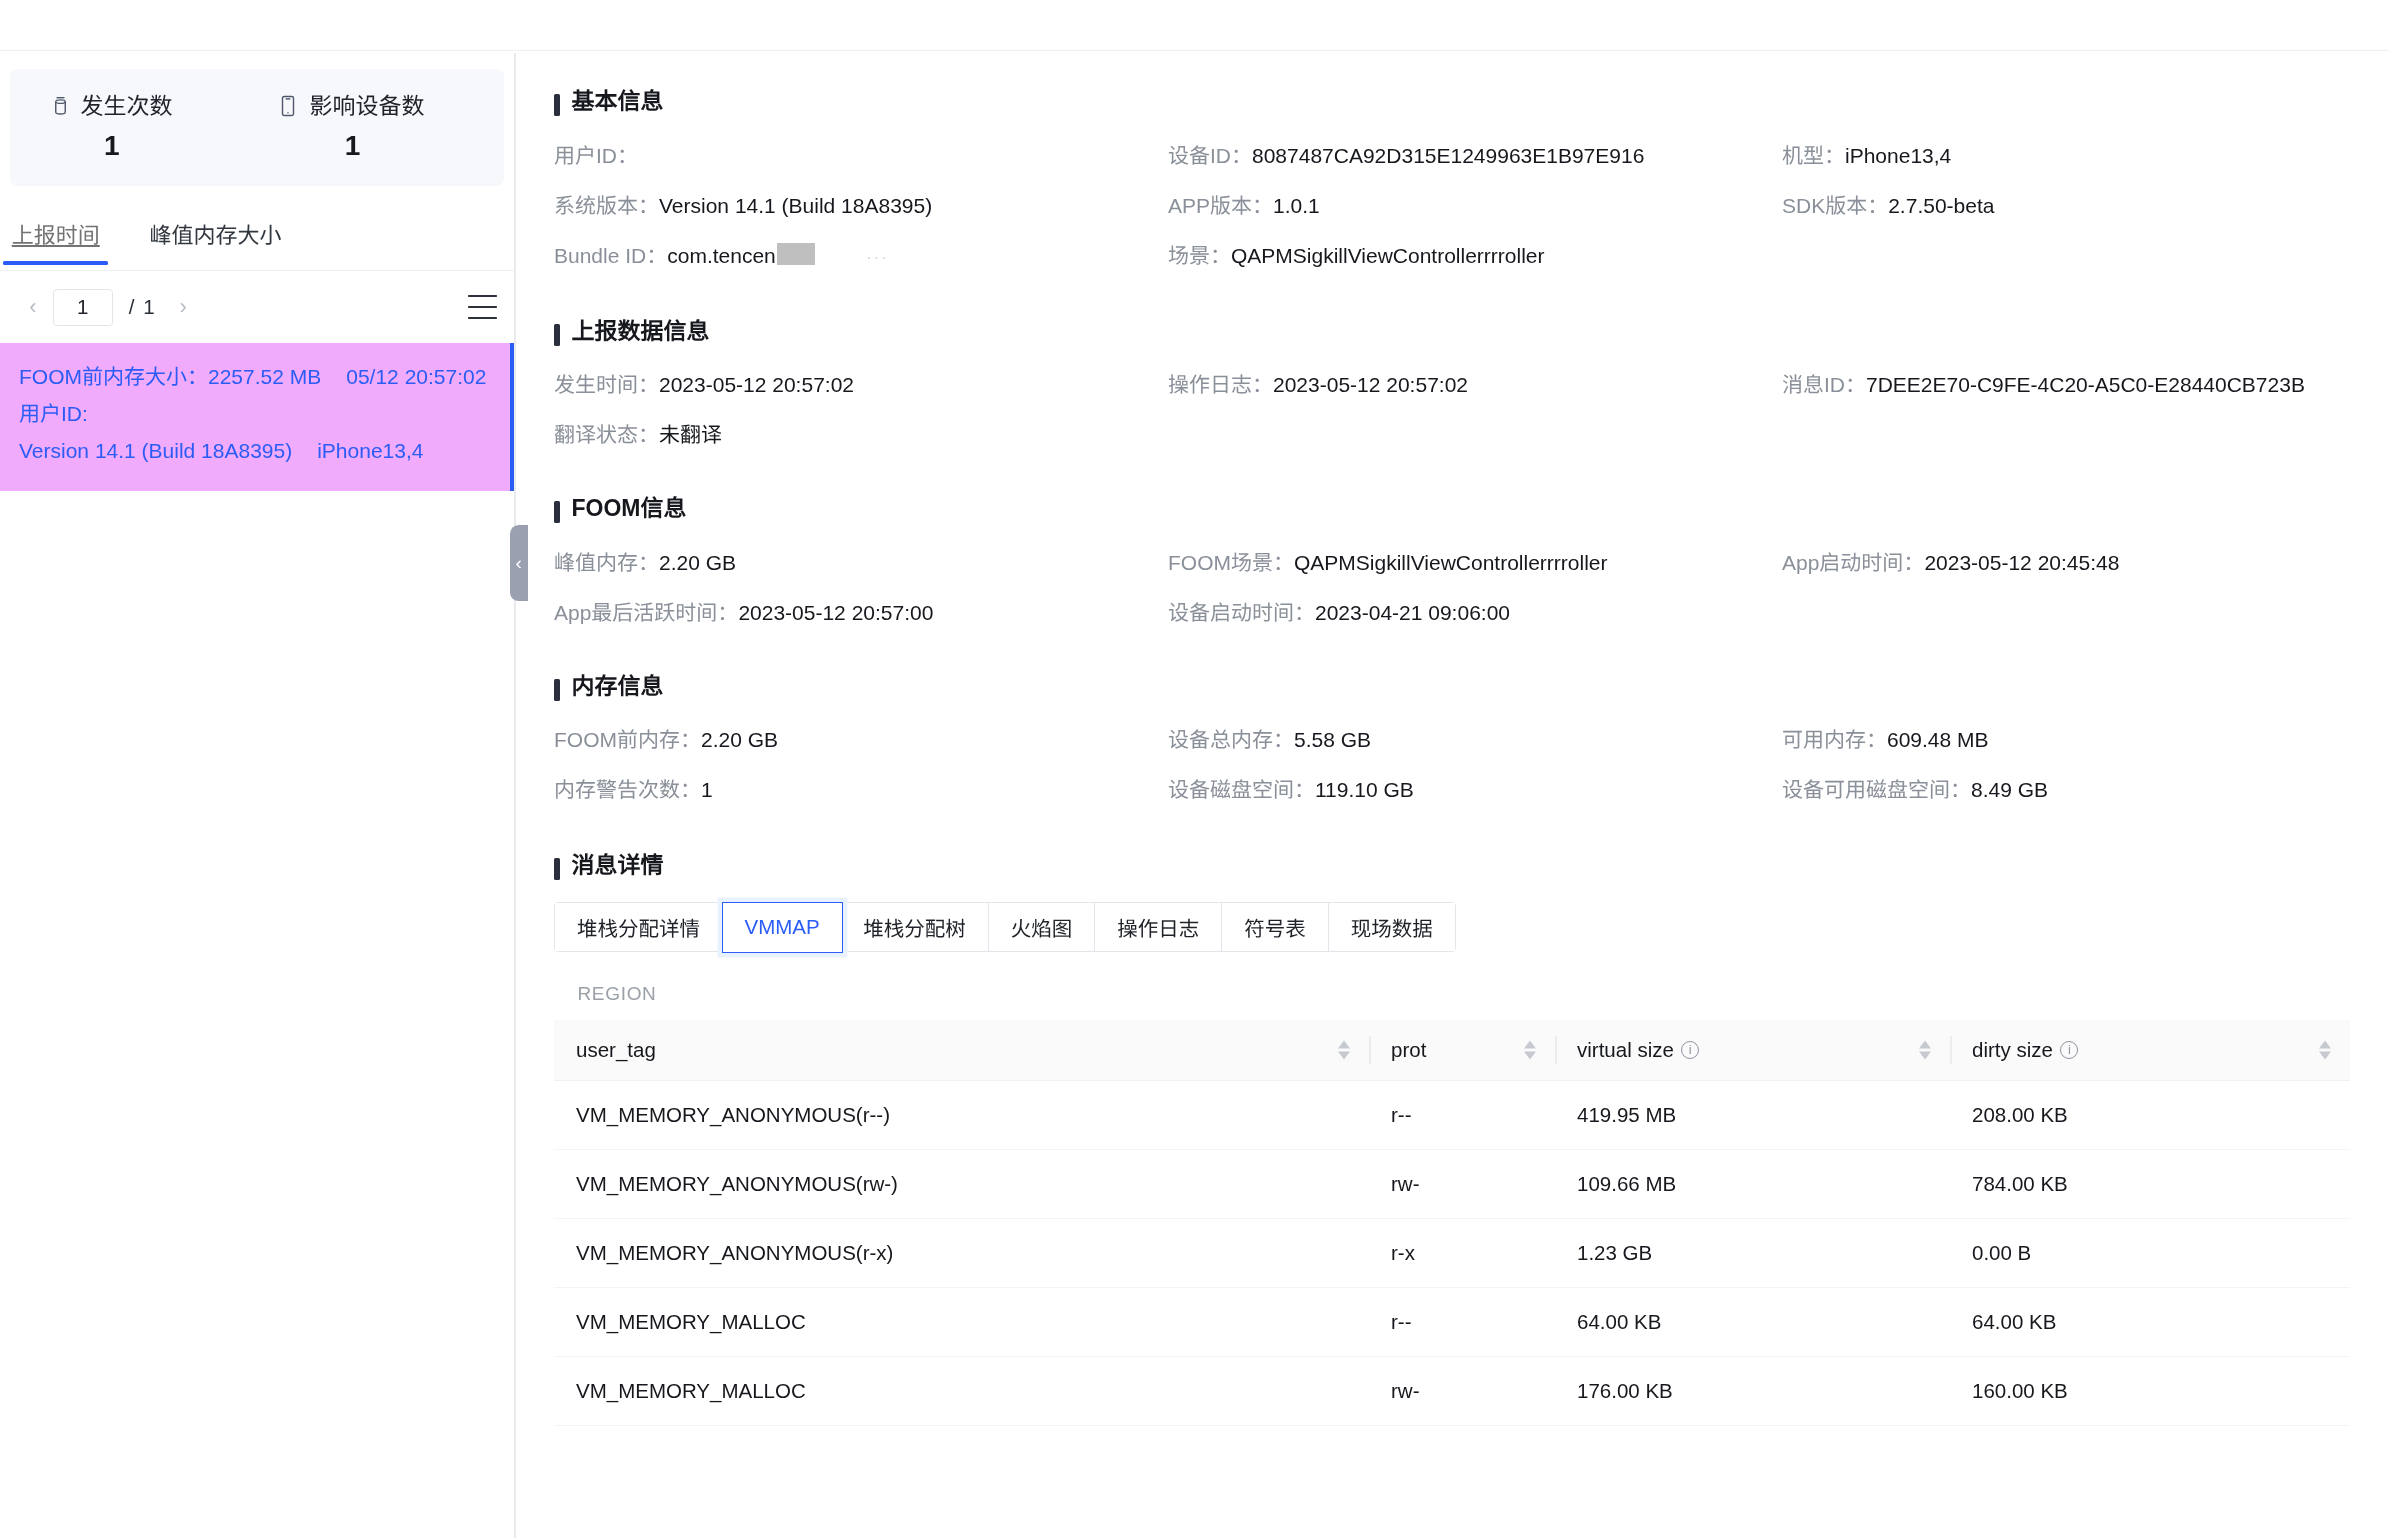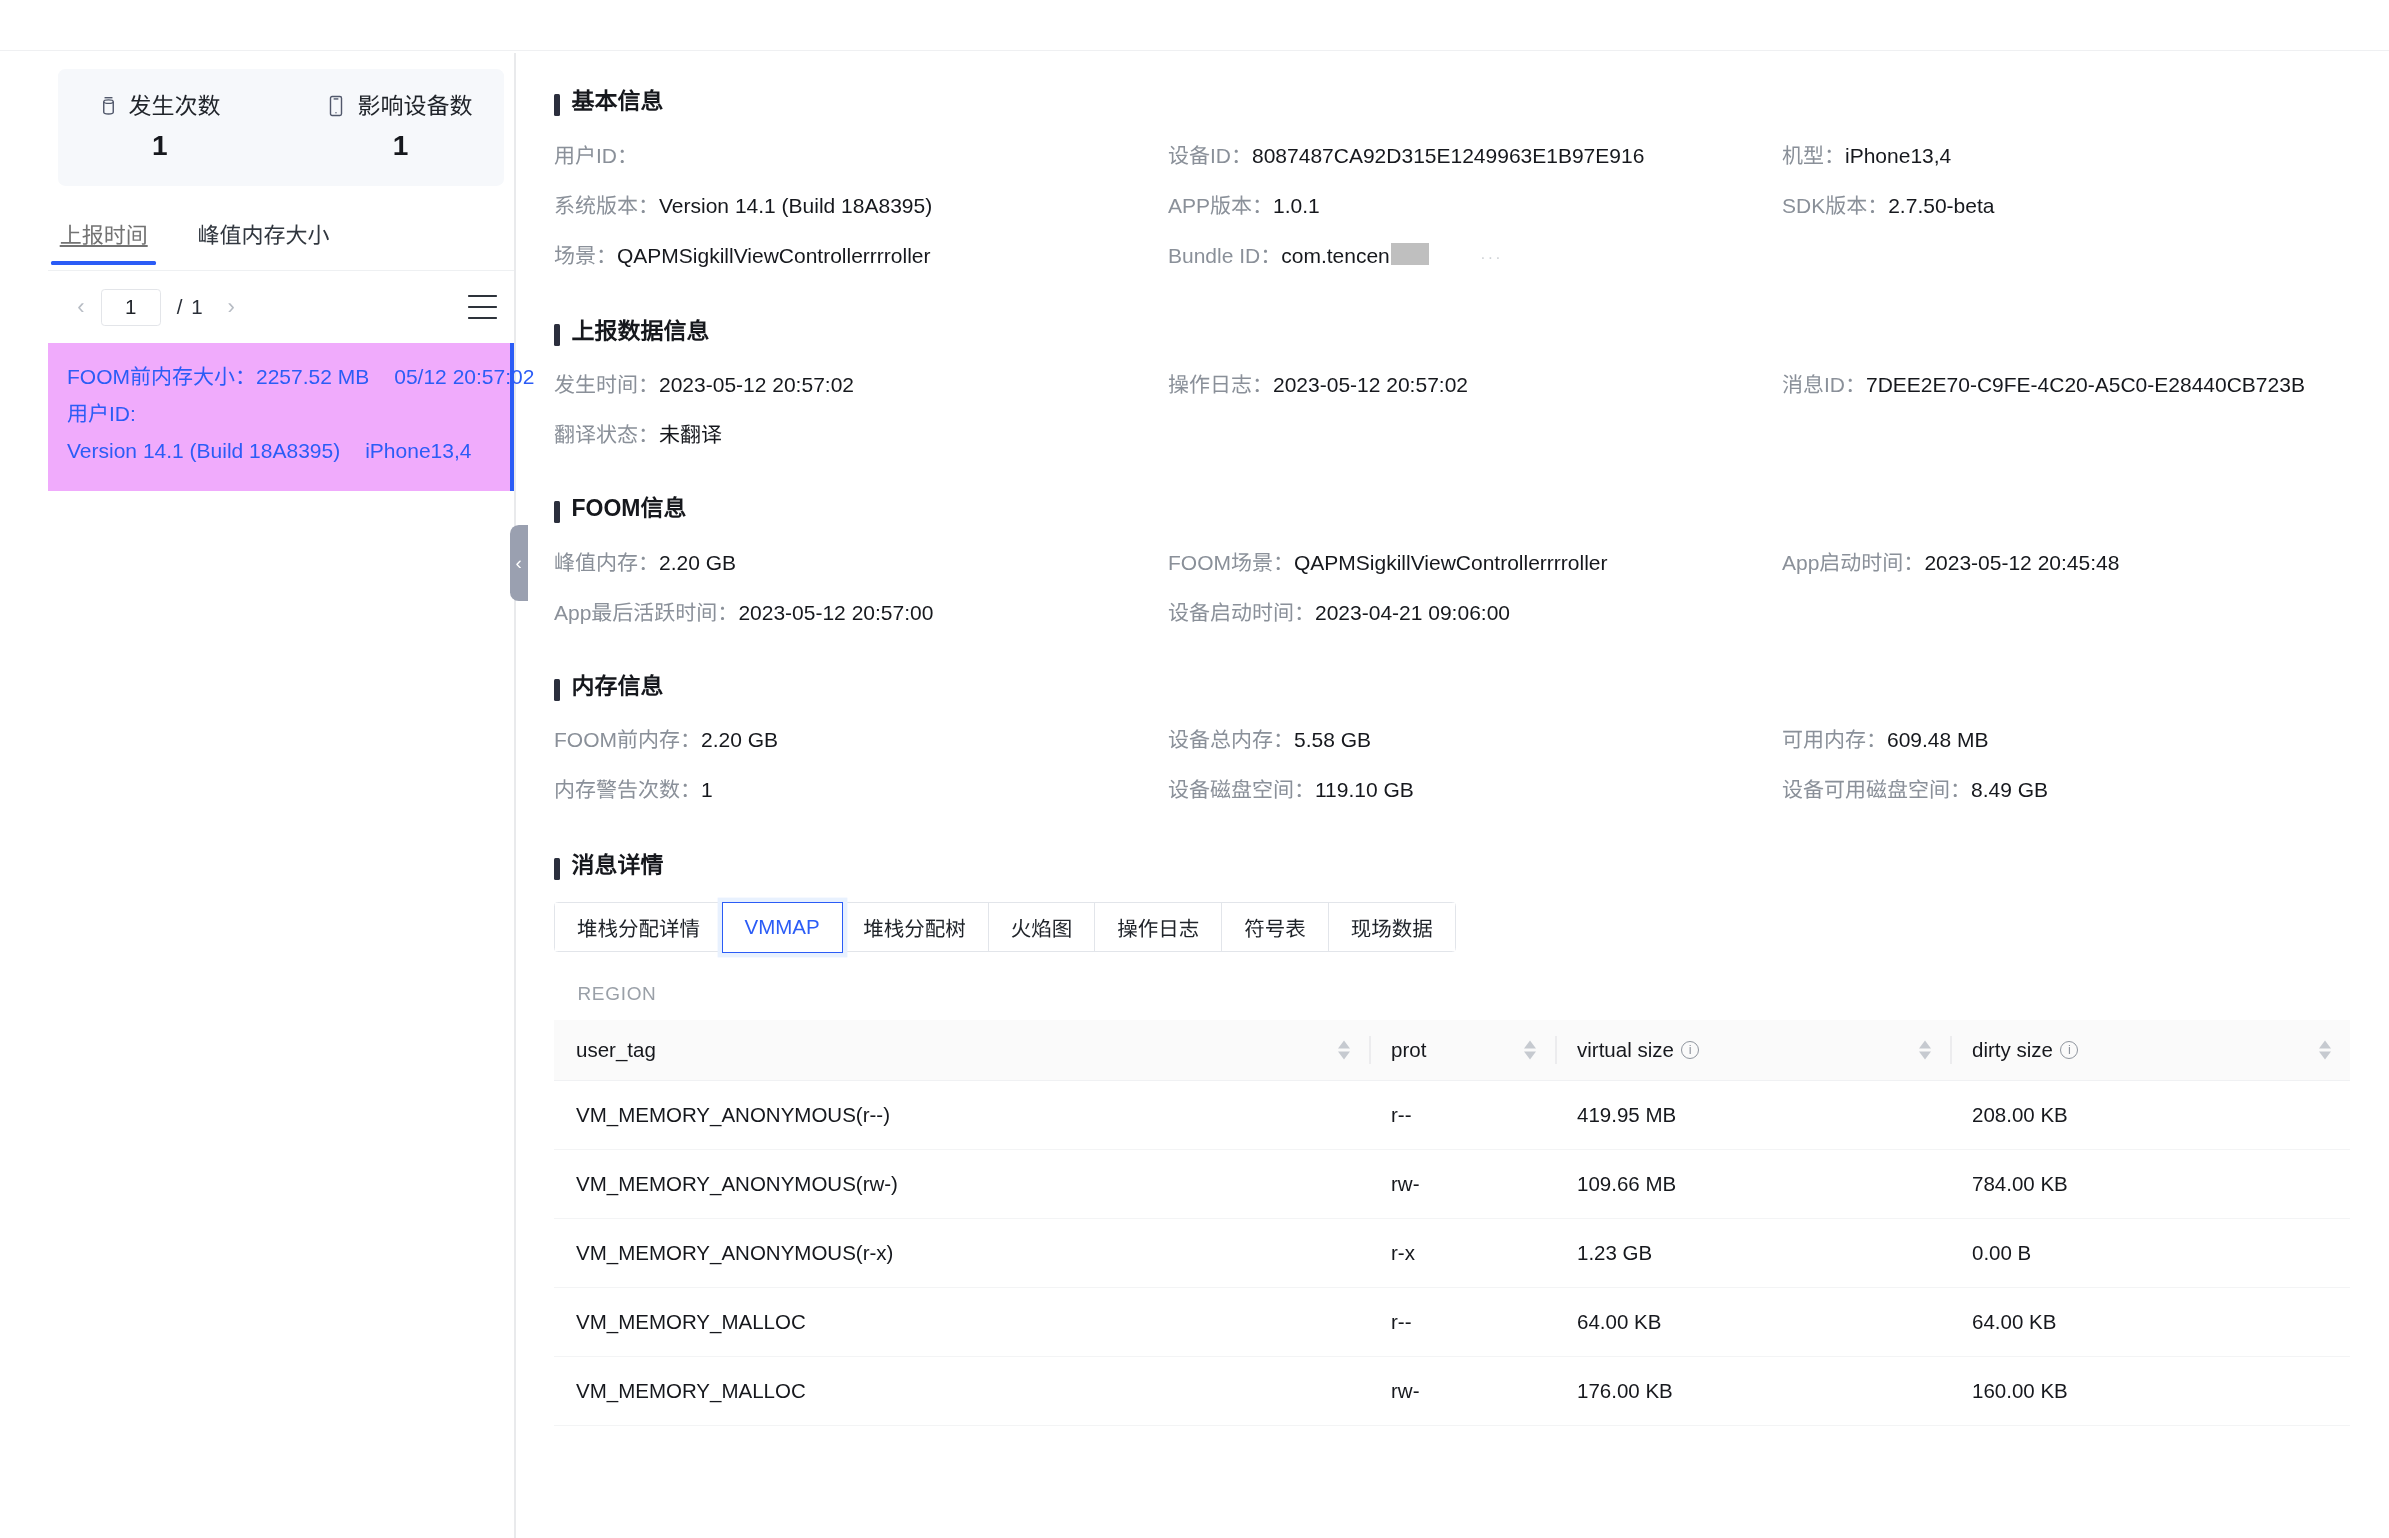--- a/index.html
+++ b/index.html
@@ -30,21 +30,20 @@
 
   
   .left-panel {
     position: absolute;
     left: 0; top: 53px;
     width: 516px;
     height: 1486px;
     background: #ffffff;
     border-right: 2.2px solid #e9eaec;
     box-sizing: border-box;
-    padding-left: 48px;
   }
   .stat-card {
     margin: 16px 10.2px 0 10.2px;
     height: 117px;
     background: #f6f8fb;
     border-radius: 7.3px;
     display: flex;
     align-items: center;
     box-sizing: border-box;
   }
@@ -411,22 +410,22 @@
       </div>
       <div class="grid" style="margin-top:14.6px;">
         <div class="field"><span class="flabel">用户ID：</span><span class="fvalue"></span></div>
         <div class="field"><span class="flabel">设备ID：</span><span class="fvalue">8087487CA92D315E1249963E1B97E916</span></div>
         <div class="field"><span class="flabel">机型：</span><span class="fvalue">iPhone13,4</span></div>
 
         <div class="field"><span class="flabel">系统版本：</span><span class="fvalue">Version 14.1 (Build 18A8395)</span></div>
         <div class="field"><span class="flabel">APP版本：</span><span class="fvalue">1.0.1</span></div>
         <div class="field"><span class="flabel">SDK版本：</span><span class="fvalue">2.7.50-beta</span></div>
 
+        <div class="field"><span class="flabel">Bundle ID：</span><span class="fvalue">com.tencen</span><span class="redact"></span><span class="redact-dots">···</span></div>
         <div class="field"><span class="flabel">场景：</span><span class="fvalue">QAPMSigkillViewControllerrrroller</span></div>
-        <div class="field"><span class="flabel">Bundle ID：</span><span class="fvalue">com.tencen</span><span class="redact"></span><span class="redact-dots">···</span></div>
         <div class="field"></div>
       </div>
     </div>
 
     <div class="section" style="padding-top:29px;">
       <div class="sec-title">
         <span class="sec-bar"></span>
         <span>上报数据信息</span>
       </div>
       <div class="grid" style="margin-top:14.6px;">

